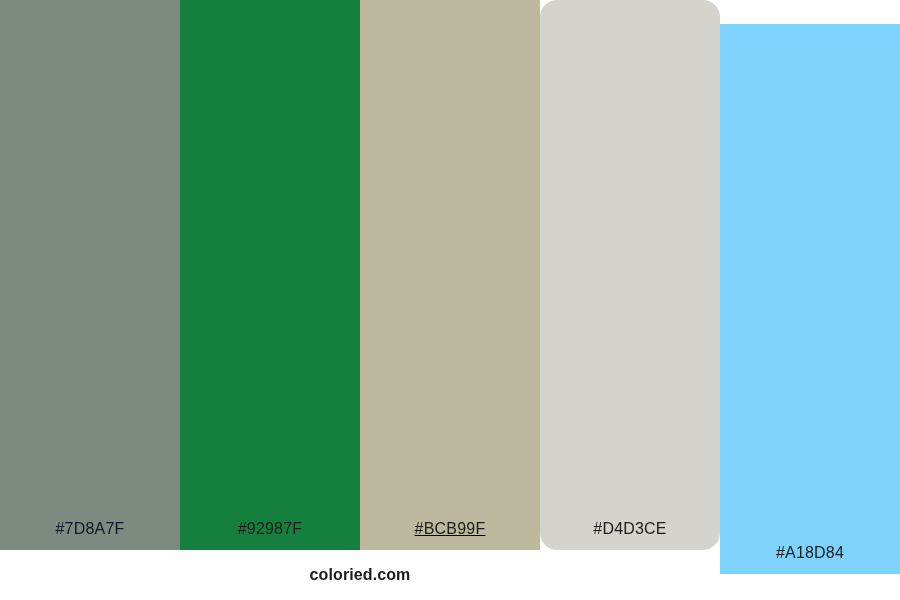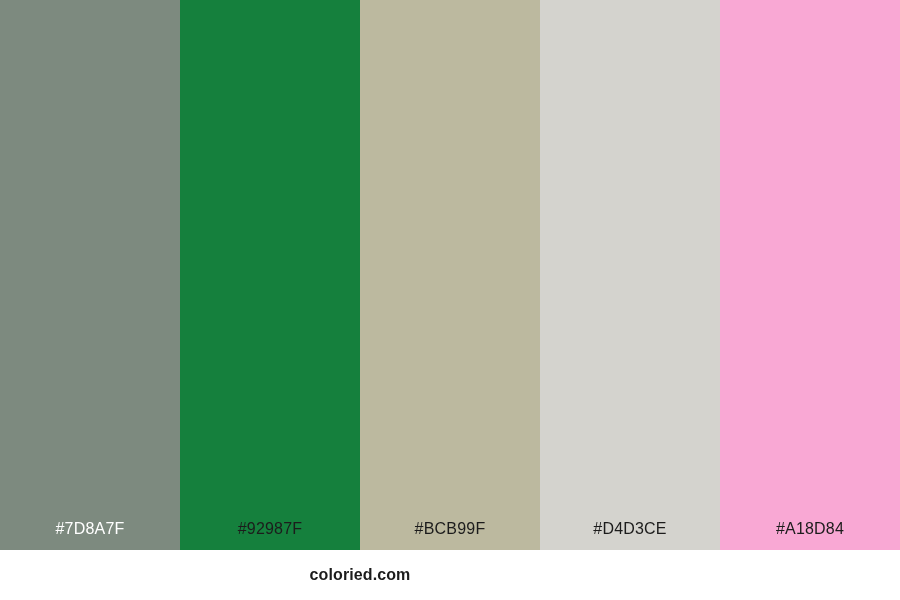--- a/index.html
+++ b/index.html
@@ -68,36 +68,36 @@
   }
 </style>
 </head>
 <body style="background: rgb(255, 255, 255); width: 900px; height: 600px;">
 
 <div class="palette-page">
 
   <div class="swatch-band" style="height: 550px; flex-basis: 550px;">
 
     <div class="swatch" style="background-color: rgb(125, 138, 127);">
-      <span class="swatch-label" style="color: #ffffff; margin-top: 36px;">#7D8A7F</span>
+      <span class="swatch-label" style="color: #0f172a; margin-top: 36px;">#7D8A7F</span>
     </div>
 
     <div class="swatch" style="background-color: #15803d;">
       <span class="swatch-label" style="color: rgb(28, 28, 28);">#92987F</span>
     </div>
 
-    <div class="swatch" style="background-color: rgb(188, 185, 159);">
+    <div class="swatch" style="background-color: rgb(188, 185, 159); text-decoration: underline;">
       <span class="swatch-label" style="color: rgb(28, 28, 28);">#BCB99F</span>
     </div>
 
-    <div class="swatch" style="background-color: rgb(212, 211, 206);">
+    <div class="swatch" style="background-color: rgb(212, 211, 206); border-radius: 17px;">
       <span class="swatch-label" style="color: rgb(28, 28, 28);">#D4D3CE</span>
     </div>
 
-    <div class="swatch" style="background-color: #f9a8d4;">
+    <div class="swatch" style="background-color: #7dd3fc; margin-top: 24px;">
       <span class="swatch-label" style="color: rgb(28, 28, 28);">#A18D84</span>
     </div>
 
   </div>
 
   <div class="footer">
     <span class="footer-text" style="color: rgb(28, 28, 28);">coloried.com</span>
   </div>
 
 </div>

